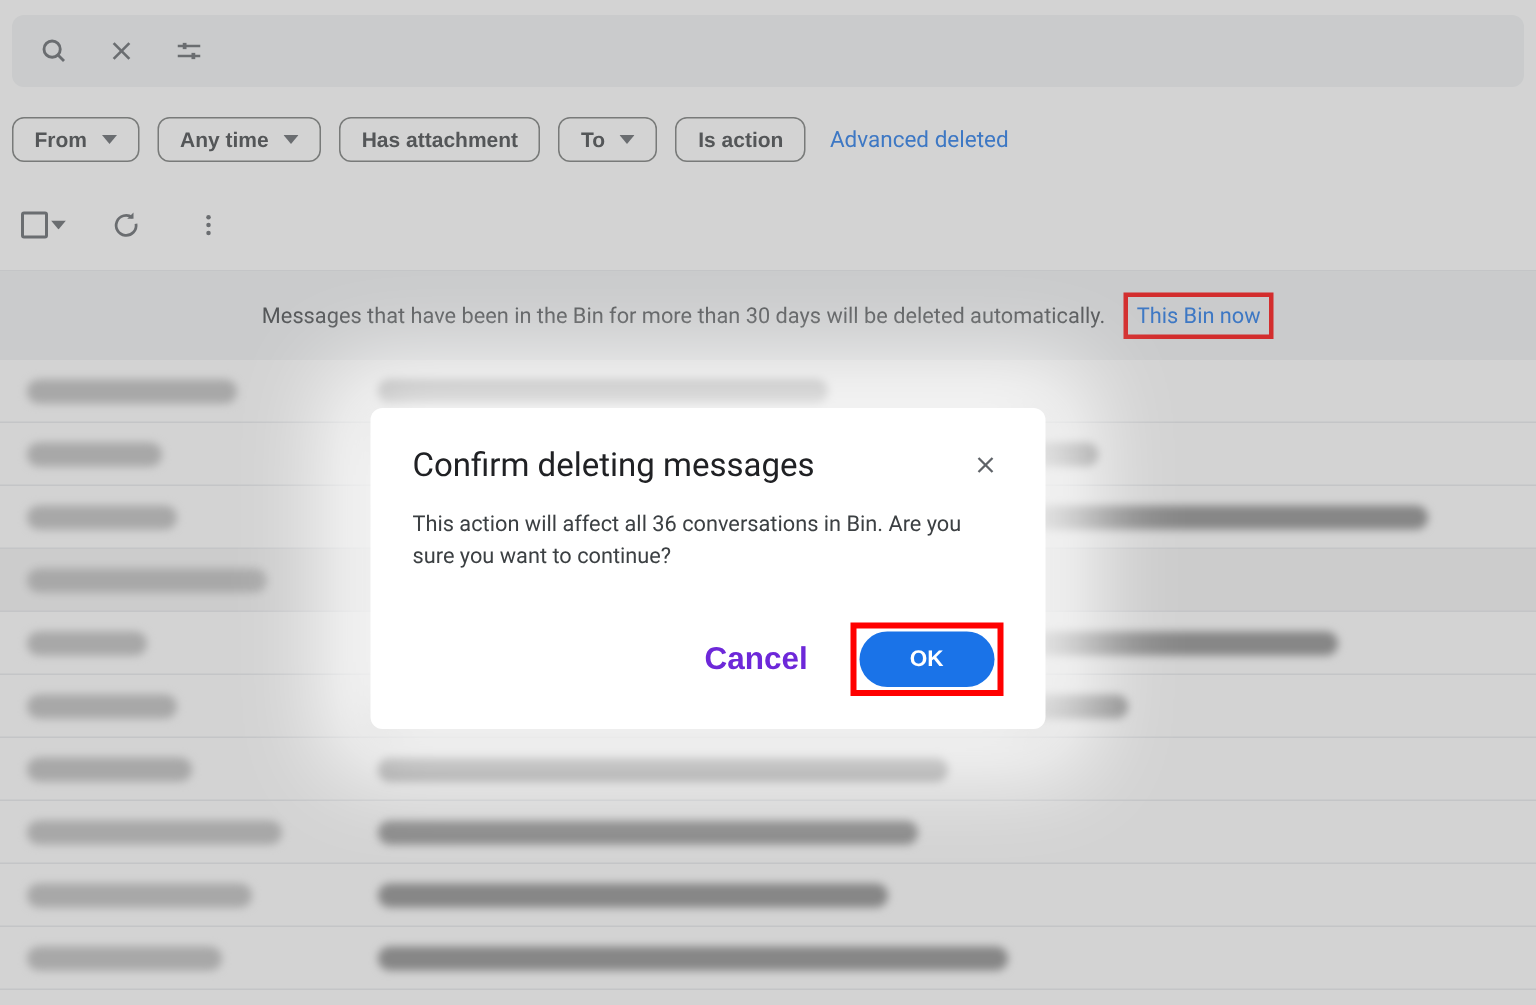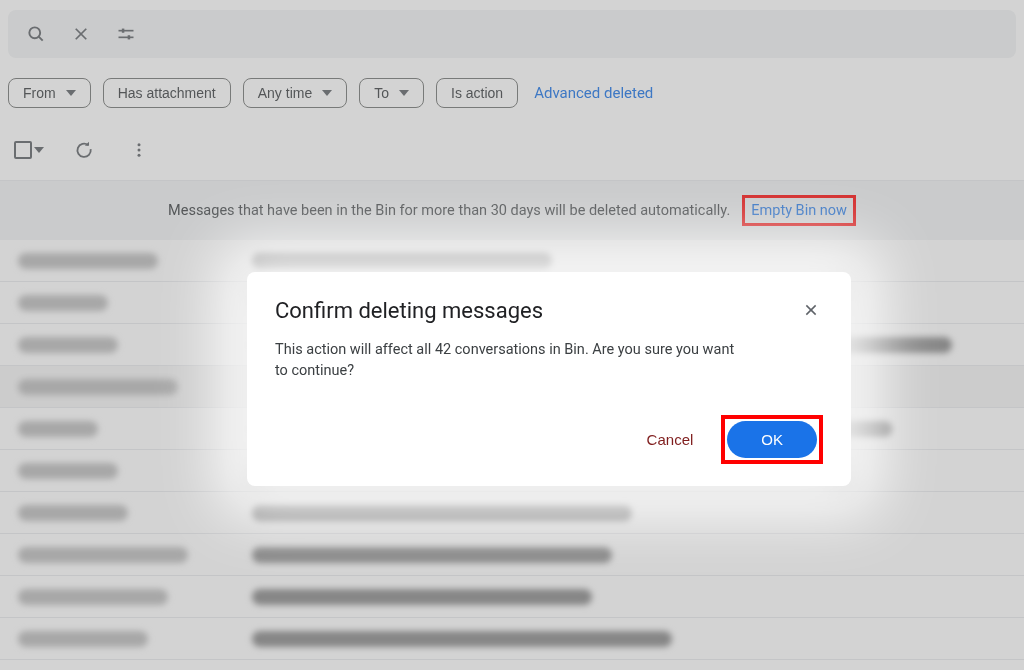--- a/index.html
+++ b/index.html
@@ -8,21 +8,21 @@
   .overlay-dim { position: absolute; inset: 0; background: rgba(128,128,128,0.35); z-index: 5; pointer-events: none; }
   
   
   .search-bar { display: flex; align-items: center; height: 48px; margin: 10px 8px 0 8px; background: #f1f3f4; border-radius: 8px; padding: 0 12px; gap: 14px; }
   .search-bar input { flex: 1; border: none; background: transparent; font-size: 16px; color: #202124; outline: none; }
   .icon-btn { background: none; border: none; cursor: pointer; padding: 6px; display: flex; align-items: center; justify-content: center; color: #5f6368; border-radius: 50%; }
   svg { display: block; }
   
   
   .filters { display: flex; align-items: center; gap: 12px; padding: 20px 8px 18px 8px; }
-  .chip { display: flex; align-items: center; gap: 8px; border: 1px solid #747775; border-radius: 8px; padding: 6px 14px; font-size: 14px; color: #3c4043; background: #fff; cursor: pointer; }
+  .chip { display: flex; align-items: center; gap: 8px; border: 1px solid #747775; border-radius: 8px; padding: 6px 14px; font-size: 14px; color: #3c4043; background: #fff; cursor: pointer; font-weight: bold; }
   .chip .caret { margin-left: 2px; }
   .adv-search { color: #1a73e8; font-size: 15px; cursor: pointer; margin-left: 4px; }
   
   
   .toolbar { display: flex; align-items: center; gap: 24px; padding: 8px 14px 14px 14px; border-bottom: 1px solid #e8eaed; }
   .select-box { width: 18px; height: 18px; border: 2px solid #5f6368; border-radius: 2px; }
   .select-wrap { display: flex; align-items: center; gap: 2px; cursor: pointer; }
   .mini-caret { color:#5f6368; }
   
   
@@ -33,28 +33,28 @@
   
   .list { position: relative; }
   .row { display: flex; align-items: center; height: 42px; padding: 0 18px; gap: 24px; border-bottom: 1px solid #e8eaed; }
   .blur-pill { height: 16px; background: #bdbdbd; border-radius: 8px; filter: blur(3px); }
   .row .sender { width: 150px; }
   .row .subject { flex: 1; margin-left: 60px; }
   .row .subject .blur-pill { background: #8a8a8a; }
   .row.darker { background: rgba(0,0,0,0.04); }
   
   
-  .modal { position: absolute; left: 247px; top: 272px; width: 604px; background: #fff; border-radius: 8px; z-index: 10; padding: 26px 28px 22px 28px; box-shadow: 0 0 60px 30px rgba(255,255,255,0.9), 0 4px 20px rgba(0,0,0,0.2); }
+  .modal { position: absolute; left: 247px; top: 272px; width: 450px; background: #fff; border-radius: 8px; z-index: 10; padding: 26px 28px 22px 28px; box-shadow: 0 0 60px 30px rgba(255,255,255,0.9), 0 4px 20px rgba(0,0,0,0.2); }
   .modal-head { display: flex; align-items: flex-start; justify-content: space-between; }
   .modal-title { font-size: 22px; font-weight: 400; color: #202124; }
   .modal-close { background: none; border: none; cursor: pointer; color: #5f6368; font-size: 18px; padding: 4px; }
   .modal-body { font-size: 14.5px; color: #3c4043; margin-top: 16px; line-height: 1.45; max-width: 470px; }
   .modal-actions { display: flex; justify-content: flex-end; align-items: center; gap: 20px; margin-top: 34px; }
-  .btn-cancel { background: none; border: none; font-size: 15px; color: #7f1d1d; cursor: pointer; padding: 8px 8px; }
-  .btn-ok { background: #1a73e8; color: #fff; border: none; border-radius: 999px; font-size: 15px; padding: 10px 34px; cursor: pointer; font-weight: 400; }
+  .btn-cancel { background: none; border: none; font-size: 21px; color: #6d28d9; cursor: pointer; padding: 8px 8px; font-weight: bold; }
+  .btn-ok { background: #1a73e8; color: #fff; border: none; border-radius: 999px; font-size: 15px; padding: 10px 34px; cursor: pointer; font-weight: 700; }
   .ok-highlight { border: 4px solid #f00; padding: 2px; display: inline-flex; }
 </style>
 </head>
 <body>
 
 <div class="search-bar">
   <button class="icon-btn">
     <svg width="20" height="20" viewBox="0 0 24 24" fill="none" stroke="#5f6368" stroke-width="2.3">
         <circle cx="10.5" cy="10.5" r="6.5"></circle>
         <line x1="20" y1="20" x2="15.2" y2="15.2"></line>
@@ -77,27 +77,27 @@
 </div>
 
 <div class="filters">
   <button class="chip">
       <span>From</span>
       <svg class="caret" width="10" height="6" viewBox="0 0 10 6">
         <path d="M0 0 L5 6 L10 0 Z" fill="#5f6368"></path>
       </svg>
     </button>
   <button class="chip">
-      <span>Has attachment</span>
-    </button>
-  <button class="chip">
       <span>Any time</span>
       <svg class="caret" width="10" height="6" viewBox="0 0 10 6">
         <path d="M0 0 L5 6 L10 0 Z" fill="#5f6368"></path>
       </svg>
+    </button>
+  <button class="chip">
+      <span>Has attachment</span>
     </button>
   <button class="chip">
       <span>To</span>
       <svg class="caret" width="10" height="6" viewBox="0 0 10 6">
         <path d="M0 0 L5 6 L10 0 Z" fill="#5f6368"></path>
       </svg>
     </button>
   <button class="chip">
       <span>Is action</span>
     </button>
@@ -122,21 +122,21 @@
         <circle cx="12" cy="5" r="2"></circle>
         <circle cx="12" cy="12" r="2"></circle>
         <circle cx="12" cy="19" r="2"></circle>
       </svg>
   </button>
 </div>
 
 <div class="banner">
   <span>Messages that have been in the Bin for more than 30 days will be deleted automatically.</span>
   <span class="highlight-box">
-    <a>Empty Bin now</a>
+    <a>This Bin now</a>
   </span>
 </div>
 
 <div class="list">
   <div class="row">
       <div class="sender">
         <div class="blur-pill" style="width:140px"></div>
       </div>
       <div class="subject">
         <div class="blur-pill" style="width:300px"></div>
@@ -221,20 +221,20 @@
 <div class="modal">
   <div class="modal-head">
     <div class="modal-title">Confirm deleting messages</div>
     <button class="modal-close">
       <svg width="16" height="16" viewBox="0 0 24 24" stroke="#5f6368" stroke-width="2.3">
           <line x1="5" y1="5" x2="19" y2="19"></line>
           <line x1="19" y1="5" x2="5" y2="19"></line>
         </svg>
     </button>
   </div>
-  <div class="modal-body">This action will affect all 42 conversations in Bin. Are you sure you want to continue?</div>
+  <div class="modal-body">This action will affect all 36 conversations in Bin. Are you sure you want to continue?</div>
   <div class="modal-actions">
     <button class="btn-cancel">Cancel</button>
     <span class="ok-highlight">
       <button class="btn-ok">OK</button>
     </span>
   </div>
 </div>
 
 </body></html>

